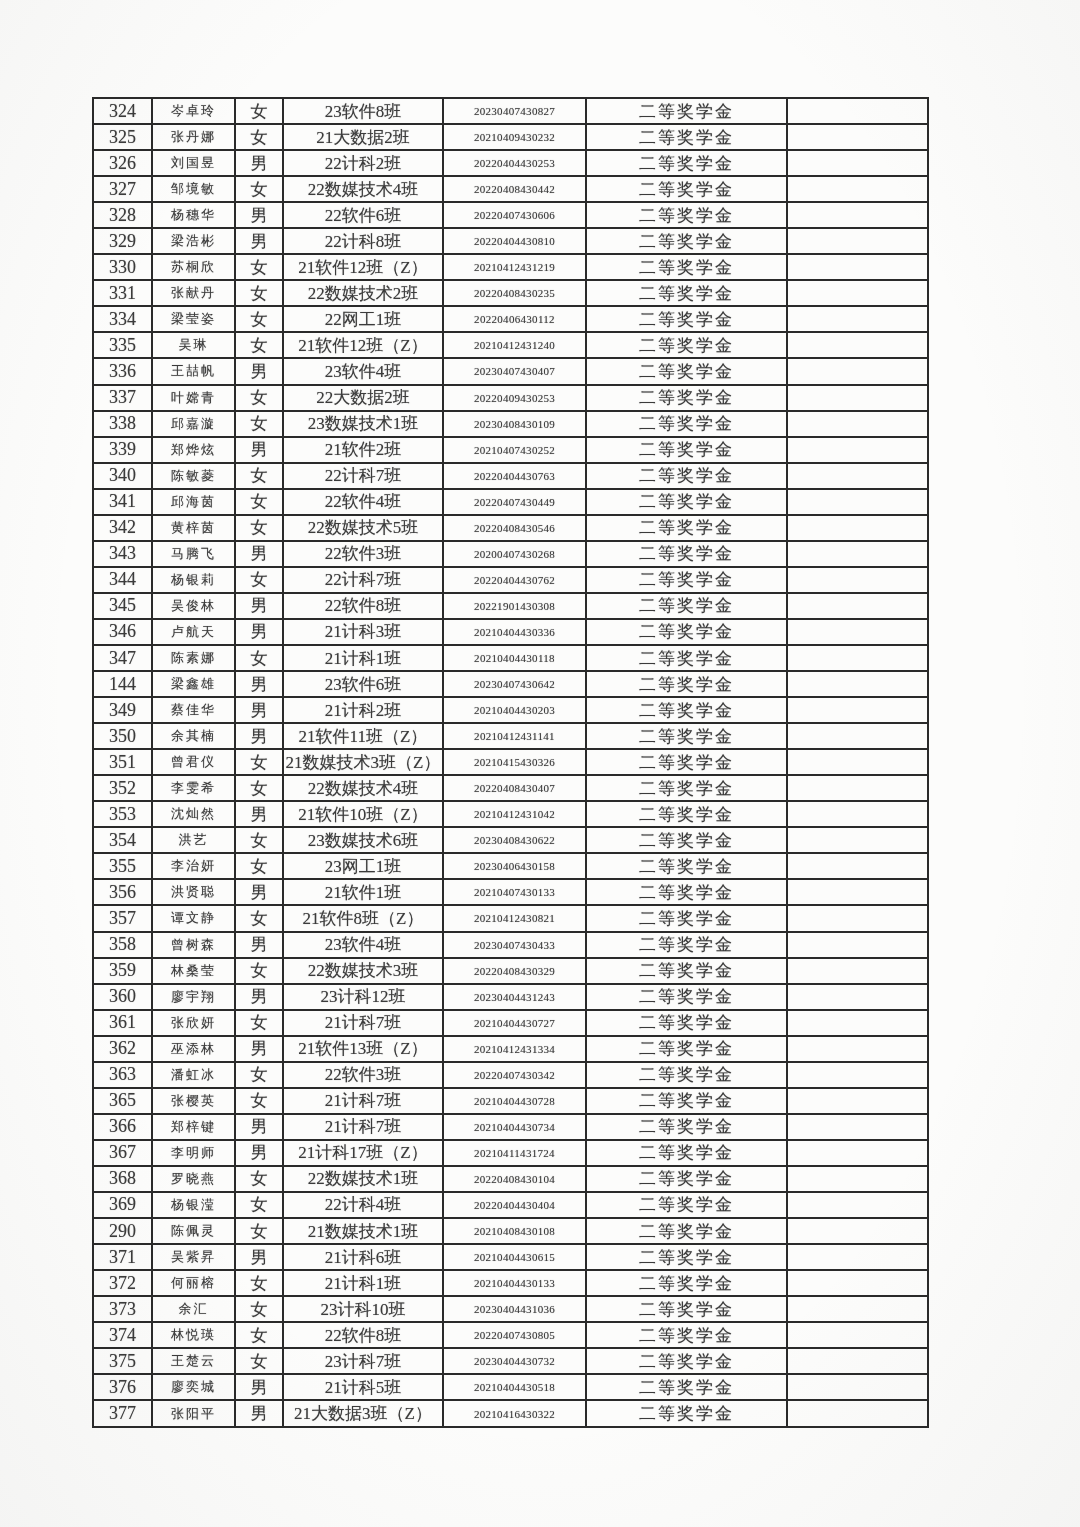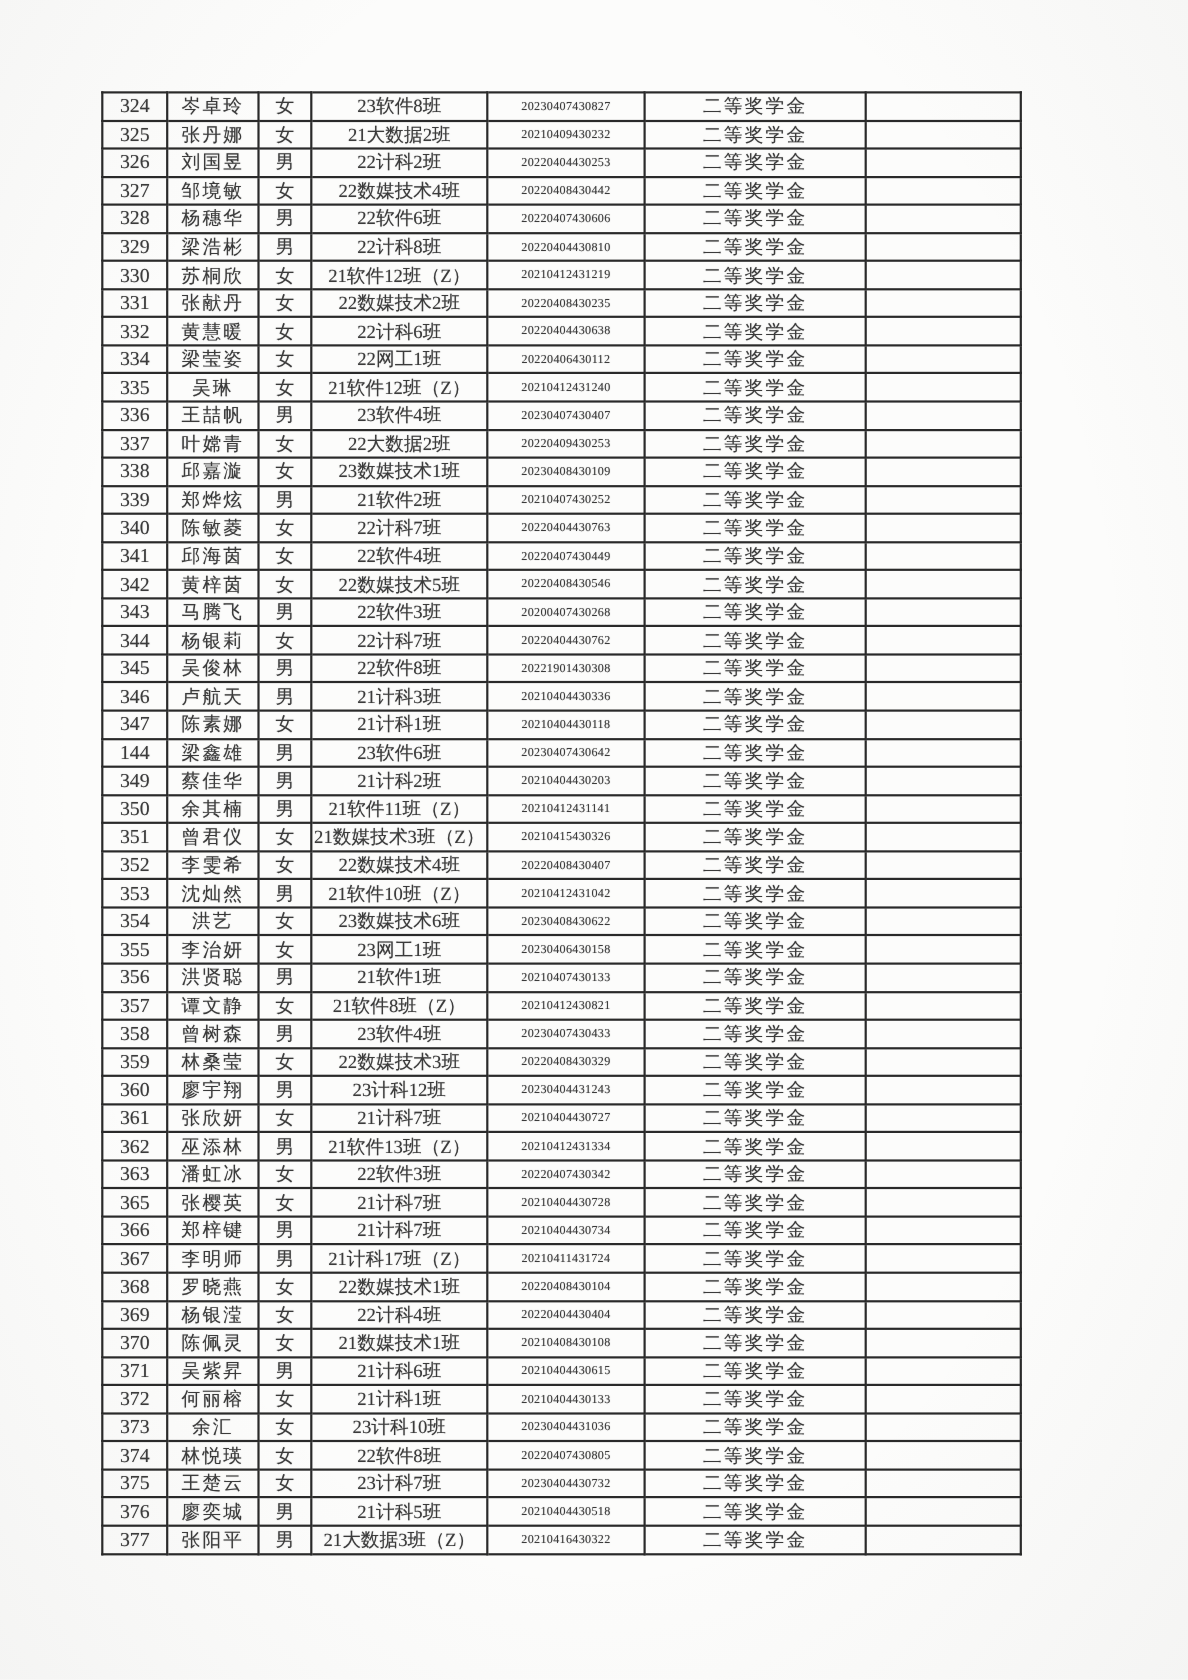--- a/index.html
+++ b/index.html
@@ -17,42 +17,42 @@
   
   .page-vignette {
     position: absolute;
     inset: 0;
     pointer-events: none;
     background: radial-gradient(ellipse at 50% 45%, rgba(255,255,255,0) 62%, rgba(120,120,118,0.06) 100%);
   }
   table.roster {
     position: absolute;
     left: 92px;
-    top: 83px;
+    top: 97px;
     width: 835px;
     height: 1331px;
     border-collapse: collapse;
     table-layout: fixed;
   }
   table.roster td {
     border: 2px solid #2a2a2a;
     text-align: center;
     vertical-align: middle;
     padding: 0;
     overflow: hidden;
     white-space: nowrap;
     color: #3b3b3b;
     text-shadow: 0 0 1px rgba(90,90,90,0.55);
   }
   td.c-no {
     font-size: 18px;
     color: #474747;
   }
   td.c-name {
-    font-size: 17px;
+    font-size: 13px;
     letter-spacing: 2px;
     color: #383838;
   }
   td.c-gender {
     font-size: 17px;
     color: #3d3d3d;
   }
   td.c-class {
     font-size: 17px;
     color: #404040;
@@ -161,29 +161,20 @@
   <tr>
     <td class="c-no">331</td>
     <td class="c-name">张献丹</td>
     <td class="c-gender">女</td>
     <td class="c-class">22数媒技术2班</td>
     <td class="c-id">20220408430235</td>
     <td class="c-award">二等奖学金</td>
     <td class="c-note"></td>
   </tr>
 
-  <tr>
-    <td class="c-no">332</td>
-    <td class="c-name">黄慧暖</td>
-    <td class="c-gender">女</td>
-    <td class="c-class">22计科6班</td>
-    <td class="c-id">20220404430638</td>
-    <td class="c-award">二等奖学金</td>
-    <td class="c-note"></td>
-  </tr>
 
 
   <tr>
     <td class="c-no">334</td>
     <td class="c-name">梁莹姿</td>
     <td class="c-gender">女</td>
     <td class="c-class">22网工1班</td>
     <td class="c-id">20220406430112</td>
     <td class="c-award">二等奖学金</td>
     <td class="c-note"></td>
@@ -524,21 +515,21 @@
     <td class="c-no">369</td>
     <td class="c-name">杨银滢</td>
     <td class="c-gender">女</td>
     <td class="c-class">22计科4班</td>
     <td class="c-id">20220404430404</td>
     <td class="c-award">二等奖学金</td>
     <td class="c-note"></td>
   </tr>
 
   <tr>
-    <td class="c-no">370</td>
+    <td class="c-no">290</td>
     <td class="c-name">陈佩灵</td>
     <td class="c-gender">女</td>
     <td class="c-class">21数媒技术1班</td>
     <td class="c-id">20210408430108</td>
     <td class="c-award">二等奖学金</td>
     <td class="c-note"></td>
   </tr>
 
   <tr>
     <td class="c-no">371</td>

